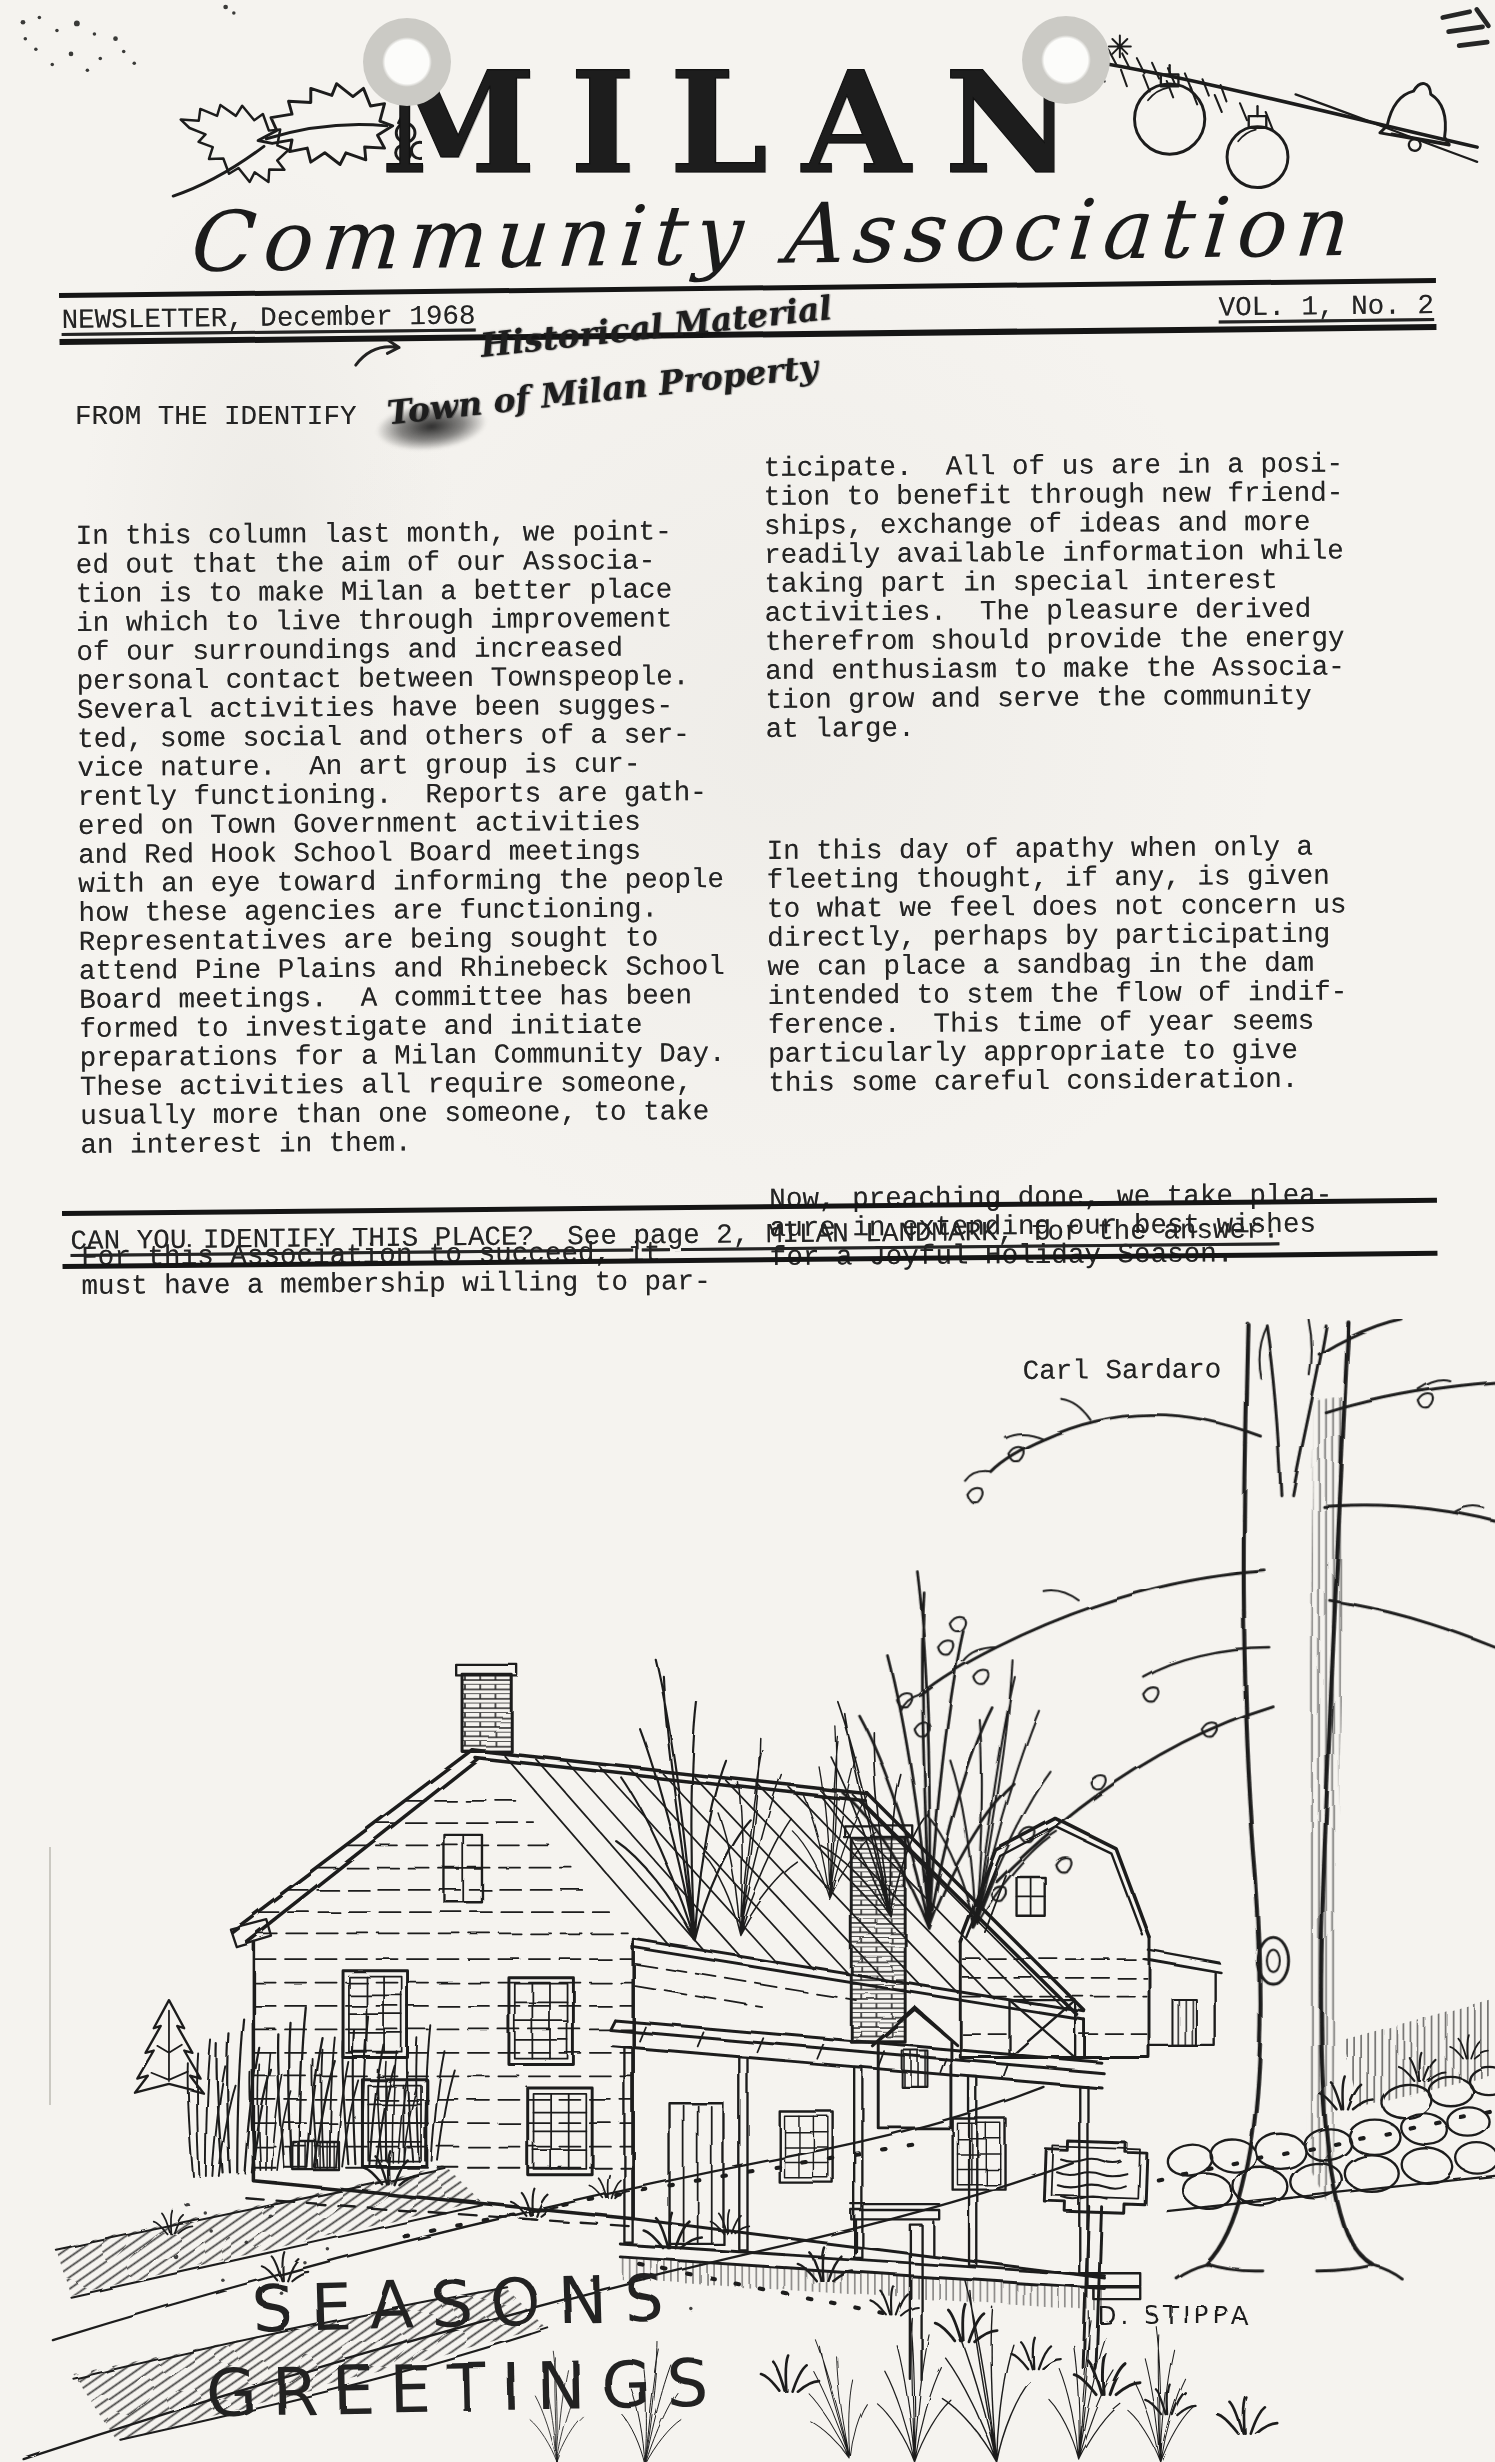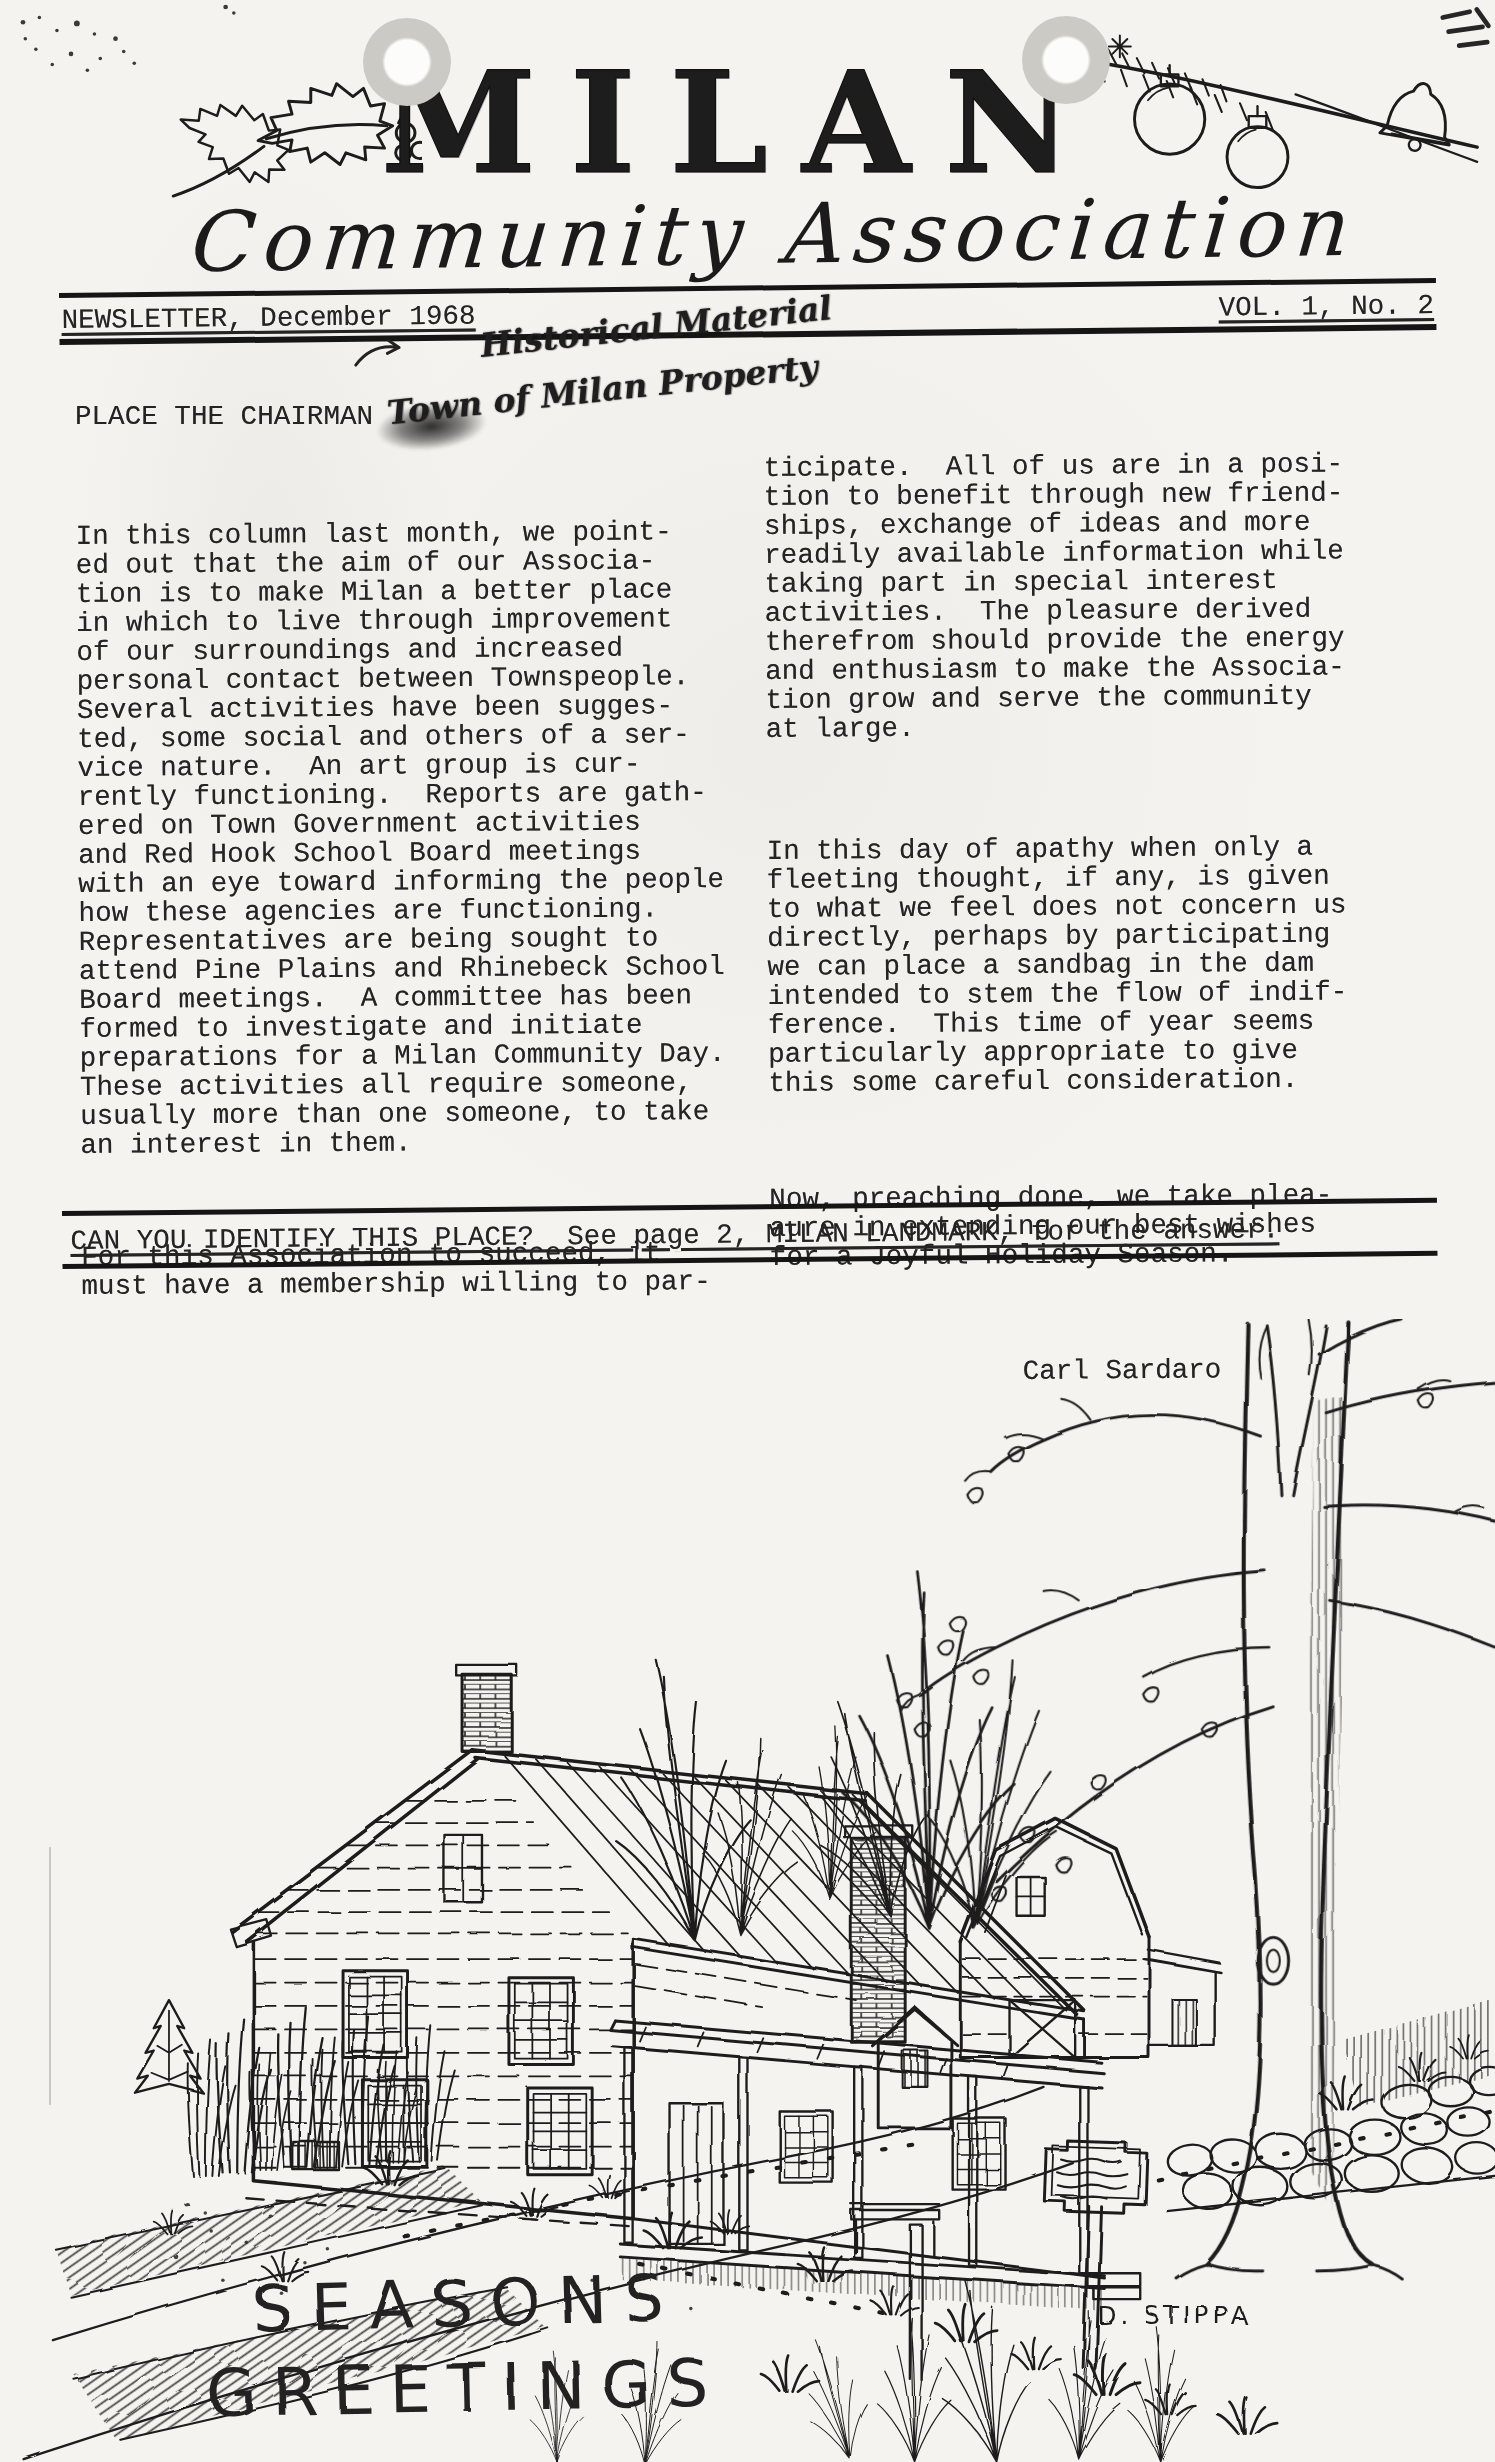--- a/index.html
+++ b/index.html
@@ -127,21 +127,21 @@
 
   <svg class="abs" style="left:352px;top:337px;z-index:3" width="59" height="41" viewBox="0 0 100 70">
     <path d="M6,48 Q34,10 80,18 M80,18 l-18,-12 M80,18 l-20,10" stroke="#222" stroke-width="5" fill="none" stroke-linecap="round"></path>
   </svg>
   <div class="stamp abs">
     <div class="l1">Historical Material</div>
     <div class="l2">Town of Milan Property</div>
   </div>
   <div class="smudge abs"></div>
 
-  <div class="tw abs" style="left:75px;top:402px">PLACE THE CHAIRMAN</div>
+  <div class="tw abs" style="left:75px;top:402px">FROM THE IDENTIFY</div>
 
   <div class="tw col abs" style="left:75px;top:464px">
     <p>In this column last month, we point-
 ed out that the aim of our Associa-
 tion is to make Milan a better place
 in which to live through improvement
 of our surroundings and increased
 personal contact between Townspeople.
 Several activities have been sugges-
 ted, some social and others of a ser-

